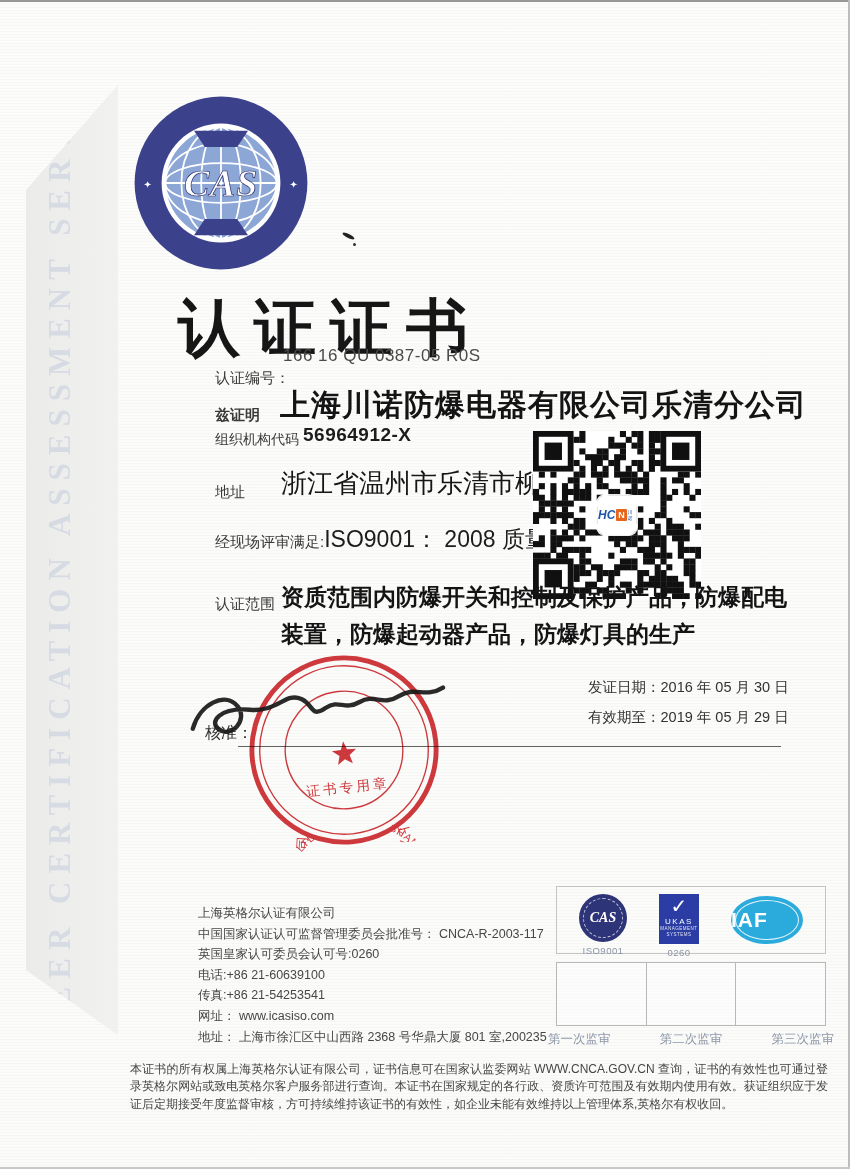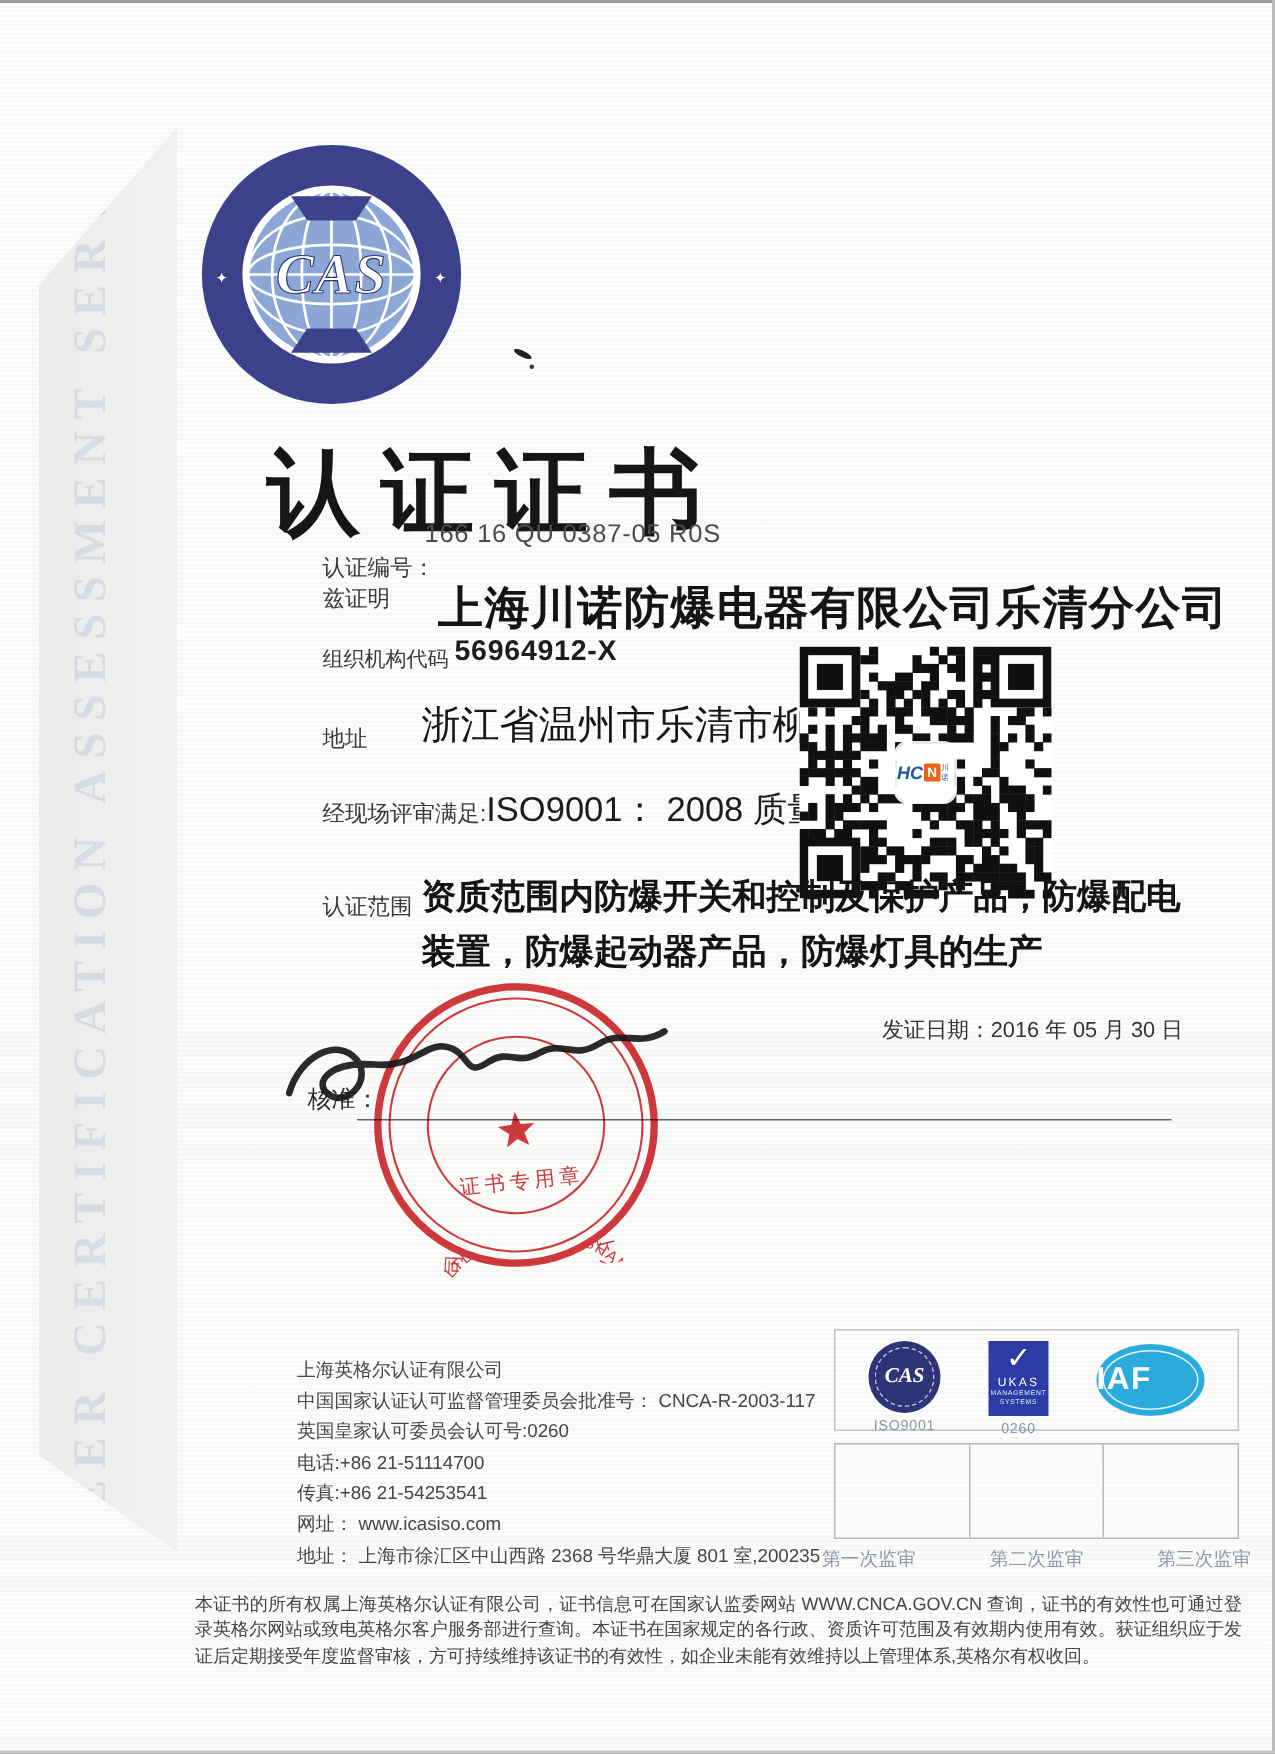--- a/index.html
+++ b/index.html
@@ -35,22 +35,22 @@
   .cas-logo{left:131px;top:93px;width:180px;height:180px;}
   
   .speck1{left:342px;top:234px;width:13px;height:4px;background:#222;border-radius:50%;transform:rotate(26deg);}
   .speck2{left:353px;top:243px;width:3px;height:3px;background:#333;border-radius:50%;}
   
   .title{left:178px;top:250px;font-size:62px;font-weight:600;letter-spacing:14px;color:#161616;margin-top:36px;}
   
   .lbl{color:#3a3a3a;font-size:15px;}
   .certno-lbl{left:215px;top:369px;}
   .certno-val{left:283px;top:346px;font-size:17px;color:#4b4b4b;letter-spacing:.5px;}
-  .certify-lbl{left:215px;top:390px;}
-  .company{left:280px;top:385px;font-size:30px;font-weight:600;color:#141414;letter-spacing:1px;z-index:2;margin-left:12px;}
+  .certify-lbl{left:215px;top:406px;font-weight:bold;}
+  .company{left:280px;top:385px;font-size:30px;font-weight:600;color:#141414;letter-spacing:1px;z-index:2;}
   .org-lbl{left:215px;top:431px;font-size:14px;}
   .org-val{left:303px;top:424px;font-size:19px;font-weight:600;color:#1d1d1d;letter-spacing:.5px;}
   .addr-lbl{left:215px;top:483px;}
   .addr-val{left:281px;top:466px;font-size:26px;color:#161616;z-index:2;}
   .iso-row{left:215px;top:524px;z-index:2;}
   .iso-lbl{font-size:15px;color:#3a3a3a;}
   .iso-val{font-size:23px;color:#1c1c1c;}
   .scope-lbl{left:215px;top:595px;text-align:center;}
   .scope-text{left:281px;top:579px;width:520px;font-size:23px;font-weight:700;color:#141414;line-height:37px;z-index:4;}
   
@@ -544,27 +544,28 @@
   </div>
 
   <div class="abs signature">
     <svg width="270" height="100" viewBox="0 0 270 100">
       <path d="M6,62 C14,38 40,26 52,42 C62,56 44,74 32,64 C22,56 34,42 64,46 C92,50 100,30 116,38 C128,44 124,58 140,48 C154,40 158,52 174,44 C190,36 196,50 214,40 C230,31 240,44 258,34" fill="none" stroke="#181818" stroke-width="4.4" stroke-linecap="round" opacity="0.92"></path>
     </svg>
   </div>
 
   <div class="abs dates">
     <div><span>发证日期：</span><span>2016 年 05 月 30 日</span></div>
+    <div><span>有效期至：</span><span>2019 年 05 月 29 日</span></div>
   </div>
 
   <div class="abs issuer">
     <div>上海英格尔认证有限公司</div>
     <div>中国国家认证认可监督管理委员会批准号： CNCA-R-2003-117</div>
     <div>英国皇家认可委员会认可号:0260</div>
-    <div>电话:+86 21-51114700</div>
+    <div>电话:+86 21-60639100</div>
     <div>传真:+86 21-54253541</div>
     <div>网址： www.icasiso.com</div>
     <div>地址： 上海市徐汇区中山西路 2368 号华鼎大厦 801 室,200235</div>
   </div>
 
   <div class="abs accr-box">
     <div class="accr-item">
       <div class="cas-mini">
         <span class="cas-mini-txt">CAS</span>
       </div>

